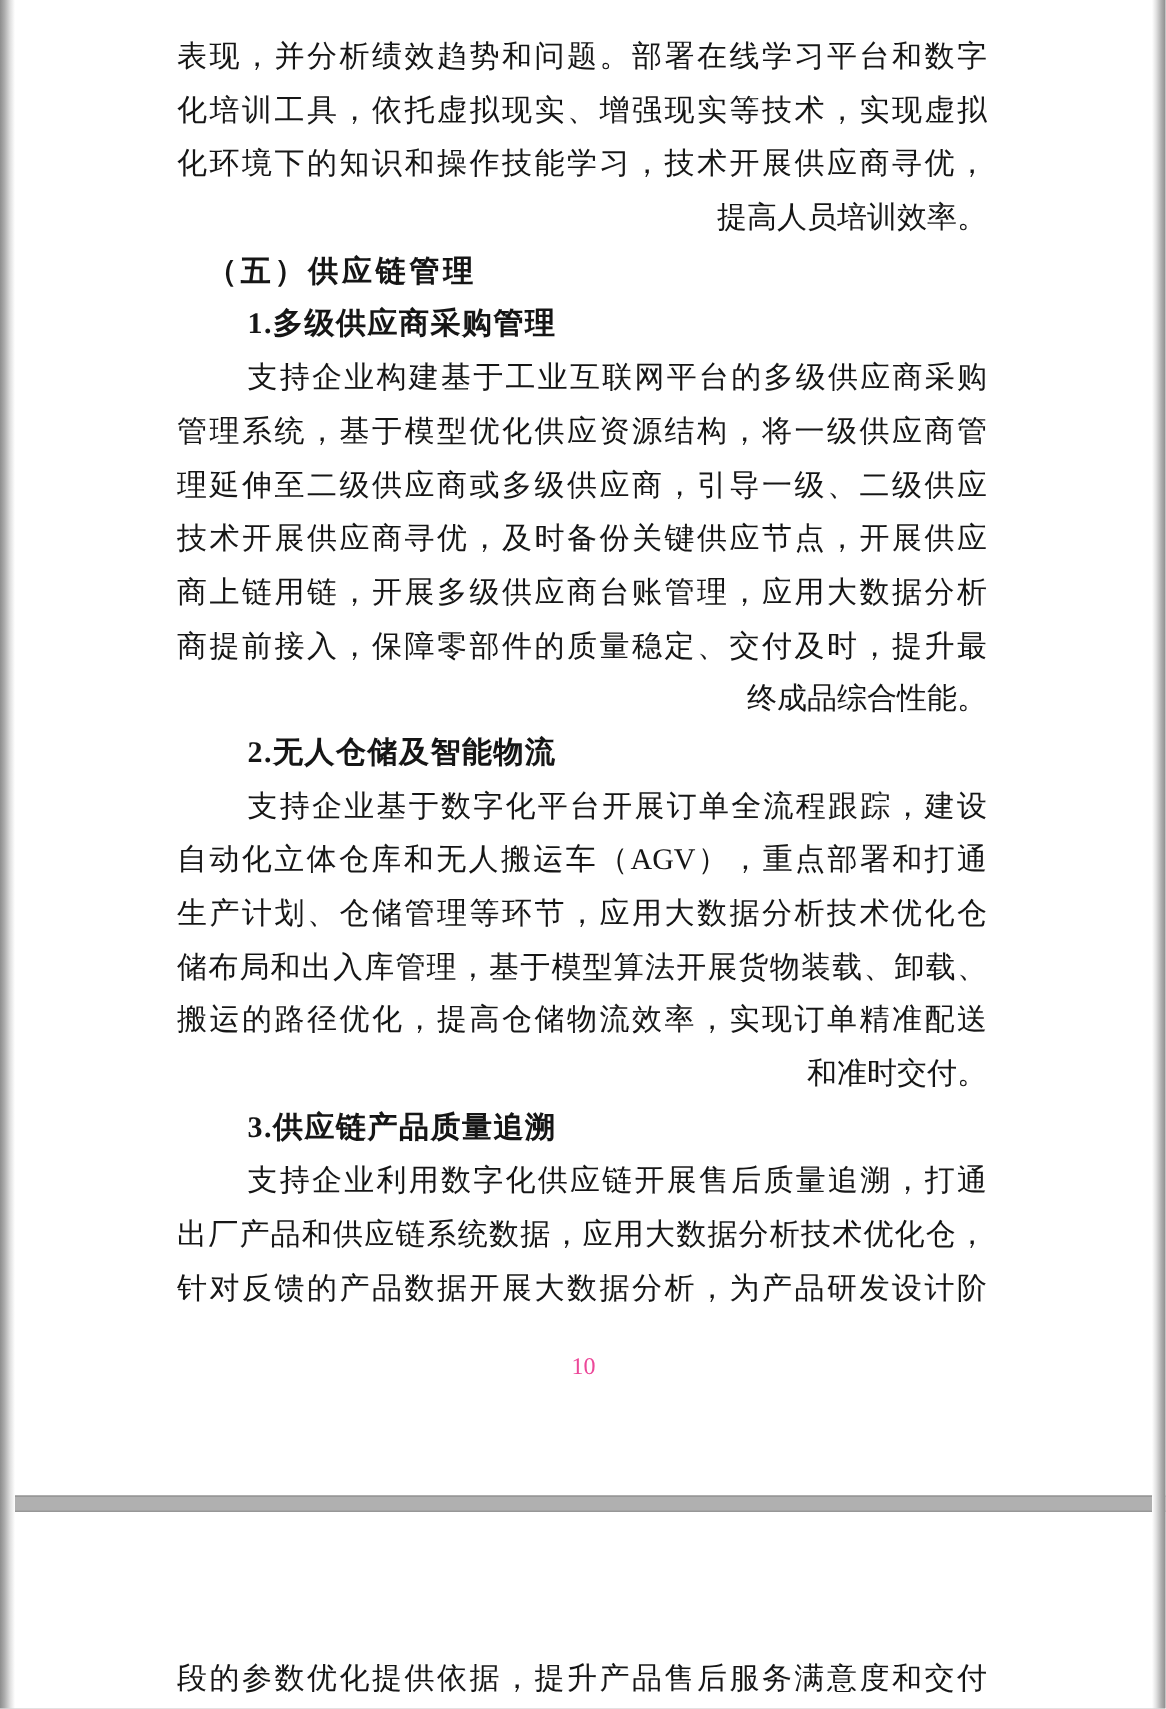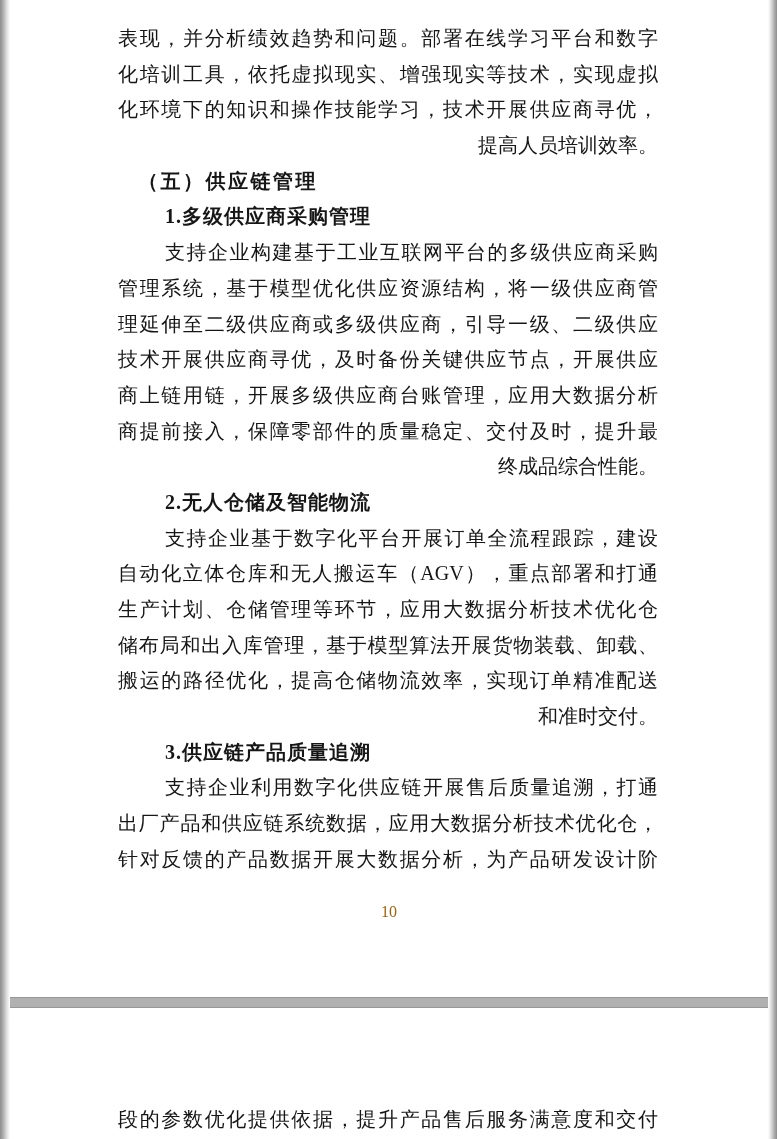--- a/index.html
+++ b/index.html
@@ -75,21 +75,21 @@
     margin-left: 47px;
     letter-spacing: 1px;
   }
   .pagenum {
     position: absolute;
     top: 903px;
     left: 0;
     width: 758px;
     text-align: center;
     font-size: 16px;
-    color: #a16207;
+    color: #ec4899;
   }
 </style>
 </head>
 <body>
 
 <div class="viewer">
 
   <div class="page page1">
     <div class="textcol p1col" id="p1-text">
         <div class="line body">表现，并分析绩效趋势和问题。部署在线学习平台和数字</div>

